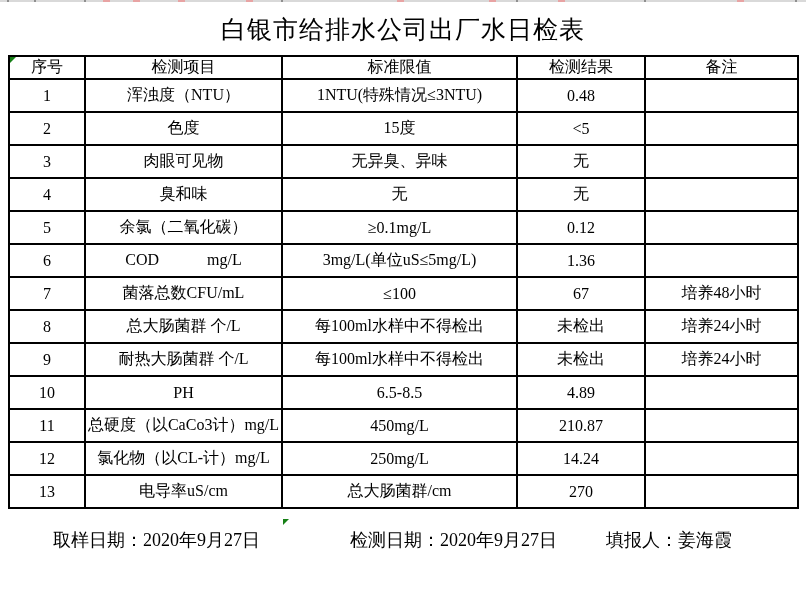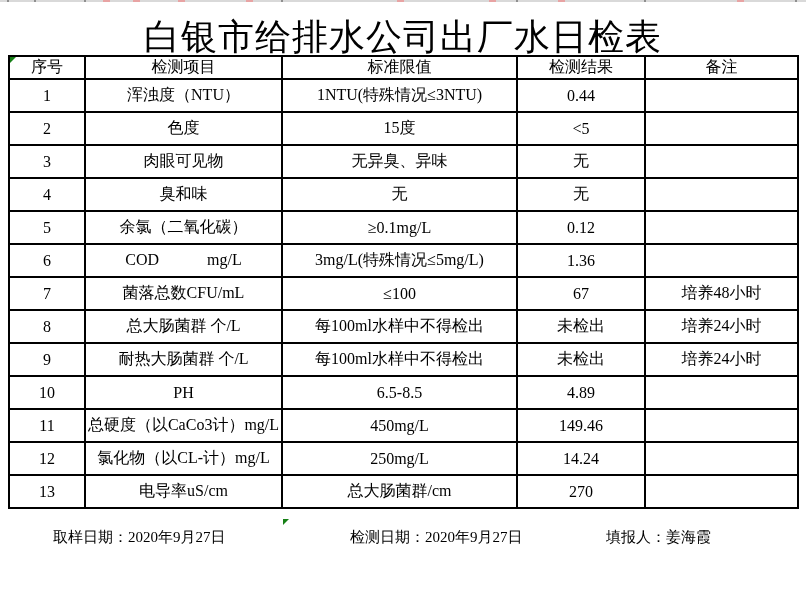--- a/index.html
+++ b/index.html
@@ -11,21 +11,21 @@
   }
   body { position: relative; overflow: hidden; }
 
   
   .top-strip { position: absolute; top: 0; left: 0; width: 806px; height: 2px; background: #d9d9d9; }
   .tick { position: absolute; top: 0; height: 2px; width: 2px; background: #8f8f8f; }
   .tick.pink { background: #e8a3a3; width: 7px; }
 
   .title {
     position: absolute; top: 13px; left: 0; width: 806px;
-    text-align: center; font-size: 36px; font-weight: normal;
+    text-align: center; font-size: 25px; font-weight: normal;
     letter-spacing: 1px; white-space: nowrap;
   }
 
   table.sheet {
     position: absolute; top: 55px; left: 8px; width: 789px;
     border-collapse: collapse; table-layout: fixed;
   }
   .sheet th, .sheet td {
     border: 2px solid #000;
     text-align: center; vertical-align: middle;
@@ -36,21 +36,21 @@
   .sheet tbody tr { height: 33px; }
 
   
   .tri {
     position: absolute; width: 0; height: 0;
     border-top: 6px solid #168016; border-right: 6px solid transparent;
   }
   .tri1 { top: 57px; left: 10px; }
   .tri2 { top: 519px; left: 283px; }
 
-  .footer span { position: absolute; top: 528px; font-size: 15px; white-space: nowrap; }
+  .footer span { position: absolute; top: 528px; font-size: 18px; white-space: nowrap; }
   .f1 { left: 53px; }
   .f2 { left: 350px; }
   .f3 { left: 606px; }
 </style>
 </head>
 <body>
 
 <div class="top-strip">
   <span class="tick" style="left:7px"></span>
   <span class="tick" style="left:34px"></span>
@@ -86,21 +86,21 @@
       <th>标准限值</th>
       <th>检测结果</th>
       <th>备注</th>
     </tr>
   </thead>
   <tbody>
     <tr>
       <td>1</td>
       <td>浑浊度（NTU）</td>
       <td>1NTU(特殊情况≤3NTU)</td>
-      <td>0.44</td>
+      <td>0.48</td>
       <td></td>
     </tr>
     <tr>
       <td>2</td>
       <td>色度</td>
       <td>15度</td>
       <td>&lt;5</td>
       <td></td>
     </tr>
     <tr>
@@ -120,21 +120,21 @@
     <tr>
       <td>5</td>
       <td>余氯（二氧化碳）</td>
       <td>≥0.1mg/L</td>
       <td>0.12</td>
       <td></td>
     </tr>
     <tr>
       <td>6</td>
       <td>COD　　　mg/L</td>
-      <td>3mg/L(特殊情况≤5mg/L)</td>
+      <td>3mg/L(单位uS≤5mg/L)</td>
       <td>1.36</td>
       <td></td>
     </tr>
     <tr>
       <td>7</td>
       <td>菌落总数CFU/mL</td>
       <td>≤100</td>
       <td>67</td>
       <td>培养48小时</td>
     </tr>
@@ -156,21 +156,21 @@
       <td>10</td>
       <td>PH</td>
       <td>6.5-8.5</td>
       <td>4.89</td>
       <td></td>
     </tr>
     <tr>
       <td>11</td>
       <td>总硬度（以CaCo3计）mg/L</td>
       <td>450mg/L</td>
-      <td>149.46</td>
+      <td>210.87</td>
       <td></td>
     </tr>
     <tr>
       <td>12</td>
       <td>氯化物（以CL-计）mg/L</td>
       <td>250mg/L</td>
       <td>14.24</td>
       <td></td>
     </tr>
     <tr>

